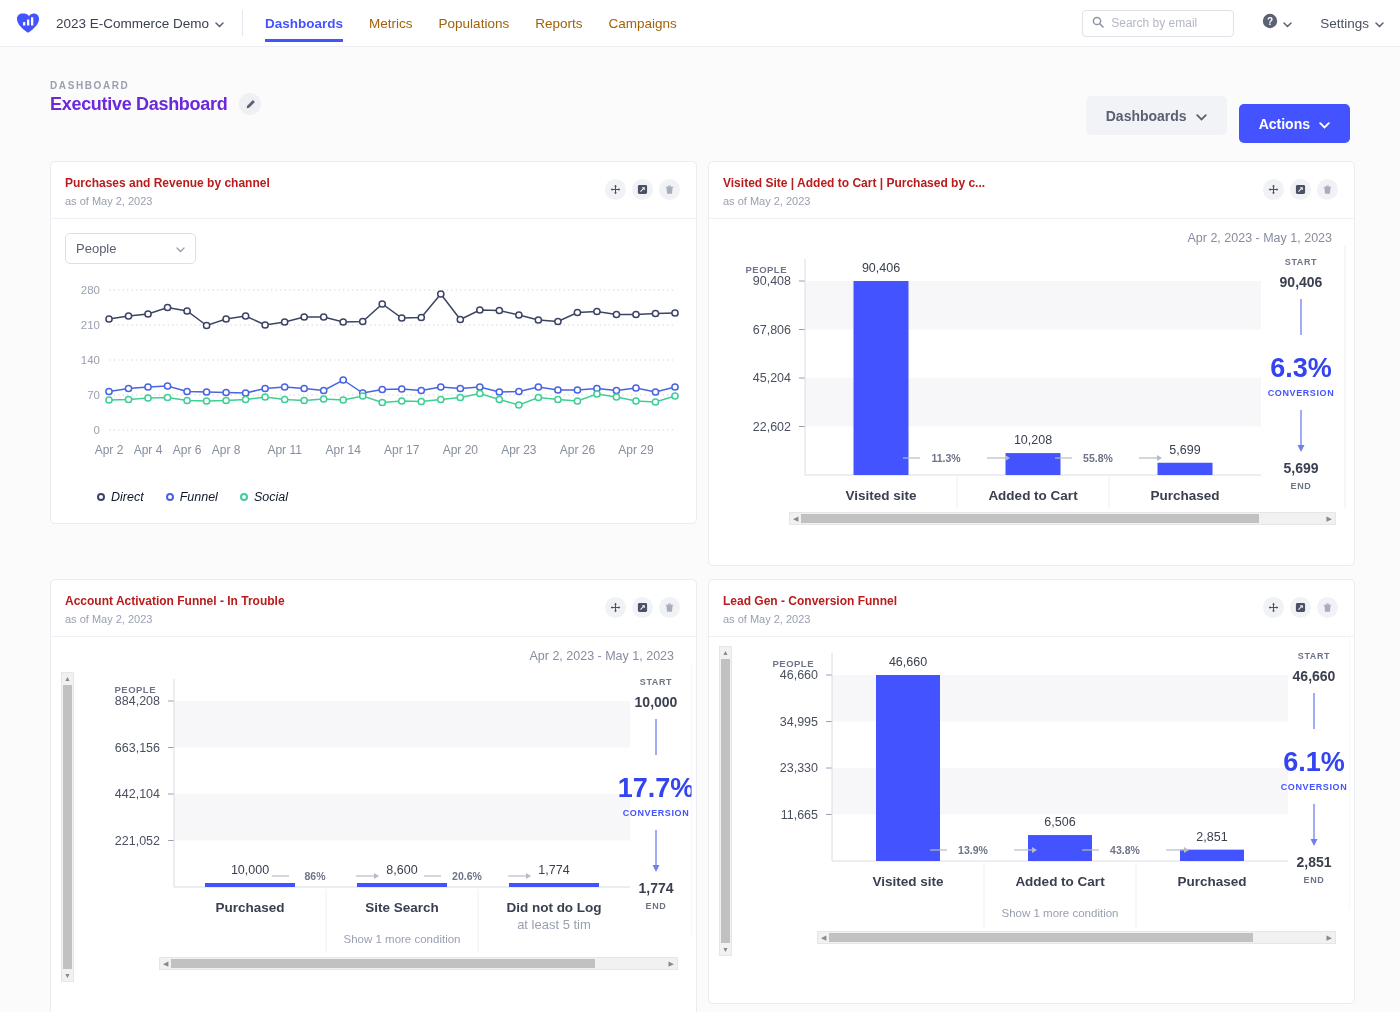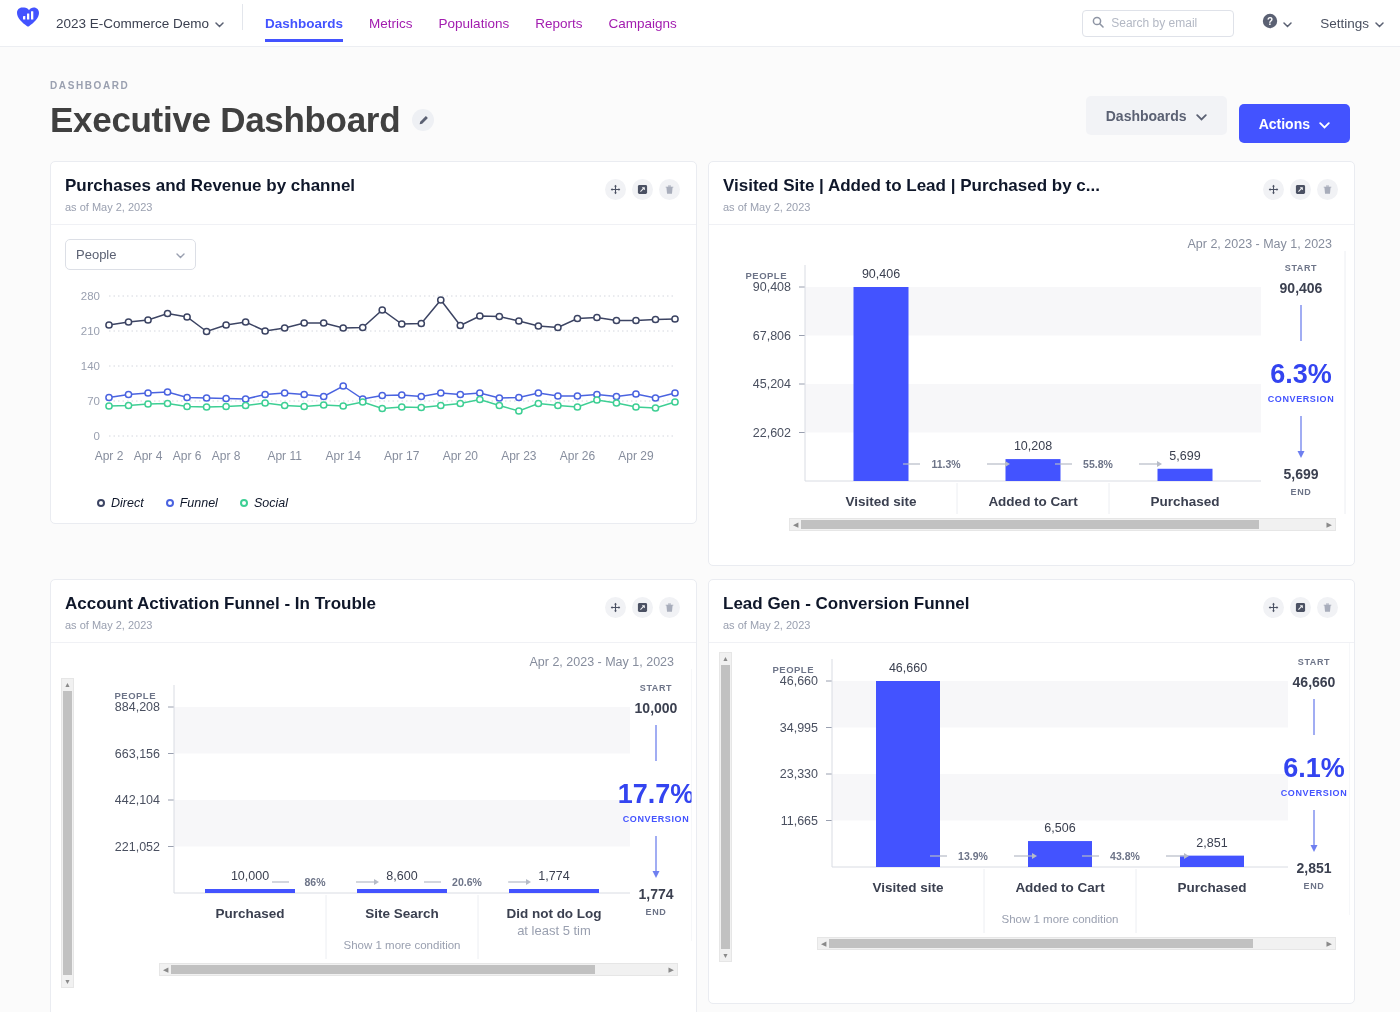--- a/index.html
+++ b/index.html
@@ -8,33 +8,33 @@
     background: #fbfbfb;
     font-family: "Liberation Sans", sans-serif;
     color: #2c2f3b;
     overflow: hidden;
   }
 
   
   .topnav {
     height: 47px; background: #ffffff;
     border-bottom: 1px solid #eceef2;
-    display: flex; padding: 4px 16px;
+    display: flex; align-items: center; padding: 4px 16px;
     position: relative;
   }
   .logo { width: 26px; height: 26px; margin-right: 14px; flex: 0 0 auto; }
   .project-select {
     display: flex; align-items: center; gap: 6px;
     font-size: 13.5px; color: #3b4050; cursor: pointer;
     padding-right: 18px;
   }
   .nav-divider { width: 1px; height: 26px; background: #e3e6ec; margin-right: 22px; }
   .nav-links { display: flex; align-items: center; gap: 26px; height: 100%; }
   .nav-link {
-    font-size: 13.5px; color: #a21caf; height: 100%;
+    font-size: 13.5px; color: #a16207; height: 100%;
     display: flex; align-items: center; cursor: pointer;
     border-bottom: 3px solid transparent; padding-top: 3px;
   }
   .nav-link.active { color: #4353ff; border-bottom-color: #4353ff; font-weight: 600; }
   .topnav-right {
     margin-left: auto; display: flex; align-items: center; gap: 28px;
   }
   .search-box {
     display: flex; align-items: center; gap: 7px;
     border: 1px solid #dfe2e9; border-radius: 4px;
@@ -51,24 +51,24 @@
     font-size: 13.5px; color: #4a5060;
   }
   .caret { display: inline-block; }
 
   
   .page-header {
     padding: 33px 50px 0 50px; display: flex; align-items: flex-start;
   }
   .eyebrow {
     font-size: 10px; letter-spacing: 1.6px; font-weight: 700;
-    color: #9aa0b0; text-transform: uppercase; margin-bottom: 9px;
+    color: #9aa0b0; text-transform: uppercase; margin-bottom: 2px;
   }
   .page-title-row { display: flex; align-items: center; gap: 12px; }
-  .page-title { font-size: 35px; font-weight: 700; color: #404040; letter-spacing: -0.3px; }
+  .page-title { font-size: 18px; font-weight: 700; color: #6d28d9; letter-spacing: -0.3px; }
   .edit-pill {
     width: 22px; height: 22px; border-radius: 50%; background: #eef0f4;
     display: flex; align-items: center; justify-content: center; cursor: pointer;
   }
   .header-actions { margin-left: auto; display: flex; gap: 12px; padding-top: 16px; }
   .btn {
     height: 39px; border-radius: 5px; display: flex; align-items: center;
     justify-content: center; gap: 9px; font-size: 14px; font-weight: 600;
     cursor: pointer; padding: 0 20px;
   }
@@ -81,21 +81,21 @@
     display: grid; grid-template-columns: 647px 647px; gap: 13px 11px;
   }
   .card {
     background: #ffffff; border: 1px solid #eaecf1; border-radius: 5px;
     overflow: hidden; position: relative;
   }
   .card-head {
     padding: 14px 16px 11px 14px; border-bottom: 1px solid #f0f1f5;
     display: flex; align-items: flex-start;
   }
-  .card-title { font-size: 17px; font-weight: 700; color: #0f172a; }
+  .card-title { font-size: 12px; font-weight: 700; color: #b91c1c; }
   .card-sub { font-size: 11px; color: #9aa0b0; margin-top: 5px; }
   .card-icons { margin-left: auto; display: flex; gap: 6px; padding-top: 3px; }
   .icon-btn {
     width: 21px; height: 21px; border-radius: 50%; background: #f1f2f5;
     display: flex; align-items: center; justify-content: center; cursor: pointer;
   }
 
   
   .lc-body { padding: 14px 14px 8px 14px; }
   .people-select {
@@ -400,21 +400,21 @@
           <span class="legend-dot" style="border-color:#3ecf94"></span>
           <span>Social</span>
         </div>
       </div>
     </div>
   </div>
 
   <div class="card" style="height:405px">
     <div class="card-head">
       <div>
-        <div class="card-title">Visited Site | Added to Lead | Purchased by c...</div>
+        <div class="card-title">Visited Site | Added to Cart | Purchased by c...</div>
         <div class="card-sub">as of May 2, 2023</div>
       </div>
       <div class="card-icons">
         <div class="icon-btn">
           <svg width="11" height="11" viewBox="0 0 12 12">
               <path d="M6 .8l1.6 1.8H4.4zM6 11.2l1.6-1.8H4.4zM.8 6l1.8-1.6v3.2zM11.2 6L9.4 4.4v3.2zM5.4 2.6h1.2v6.8H5.4zM2.6 5.4h6.8v1.2H2.6z" fill="#4b5163"></path>
             </svg>
         </div>
         <div class="icon-btn">
           <svg width="11" height="11" viewBox="0 0 12 12">

